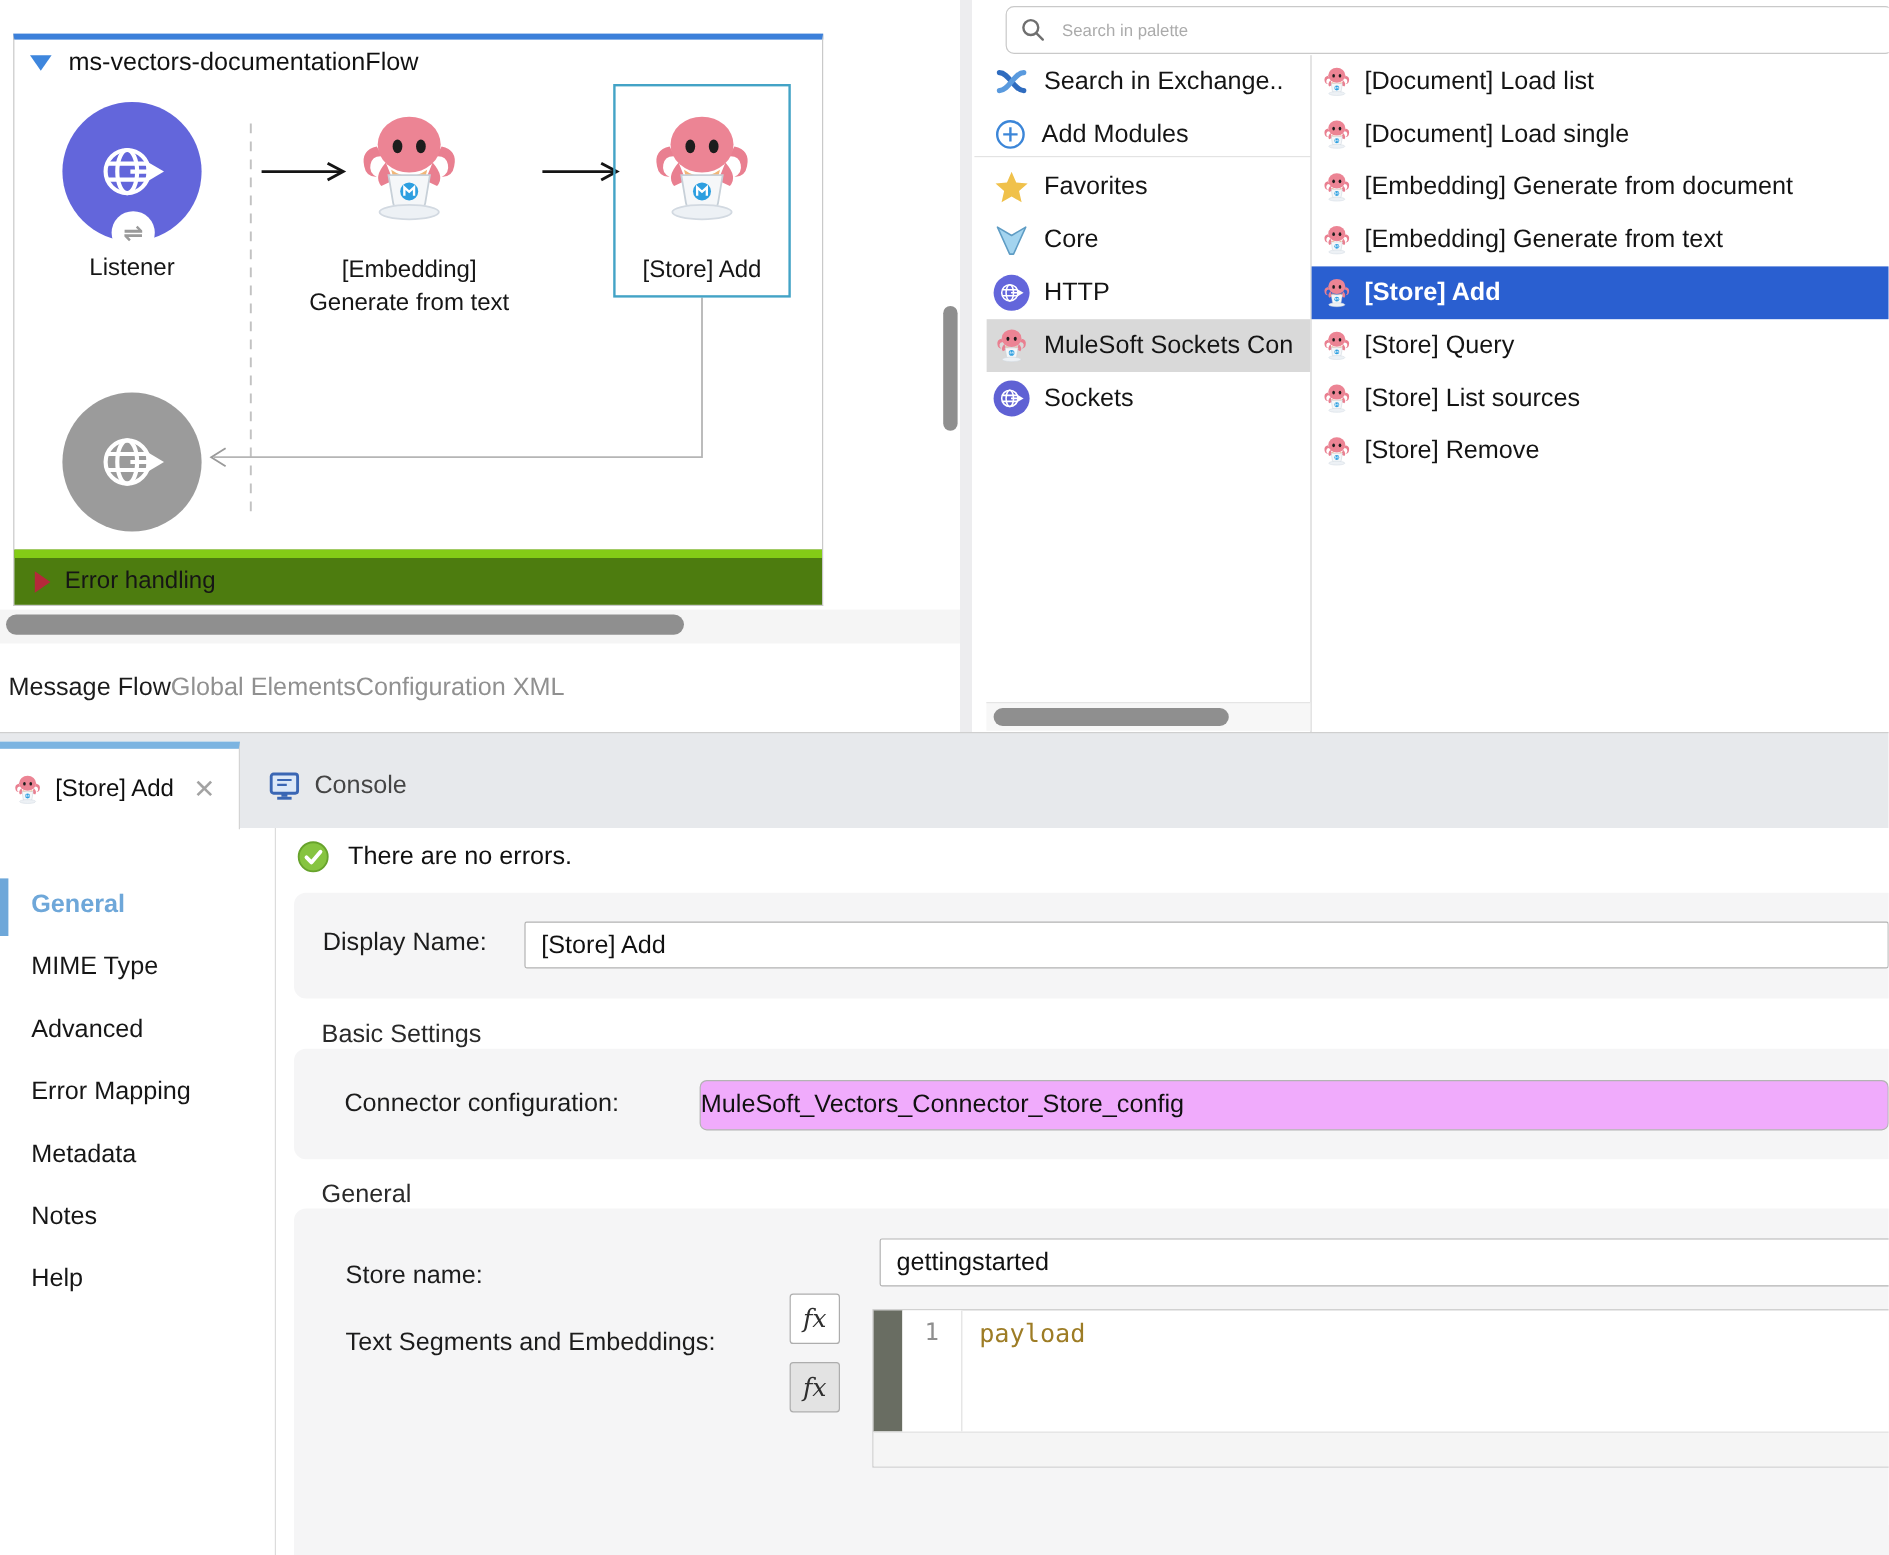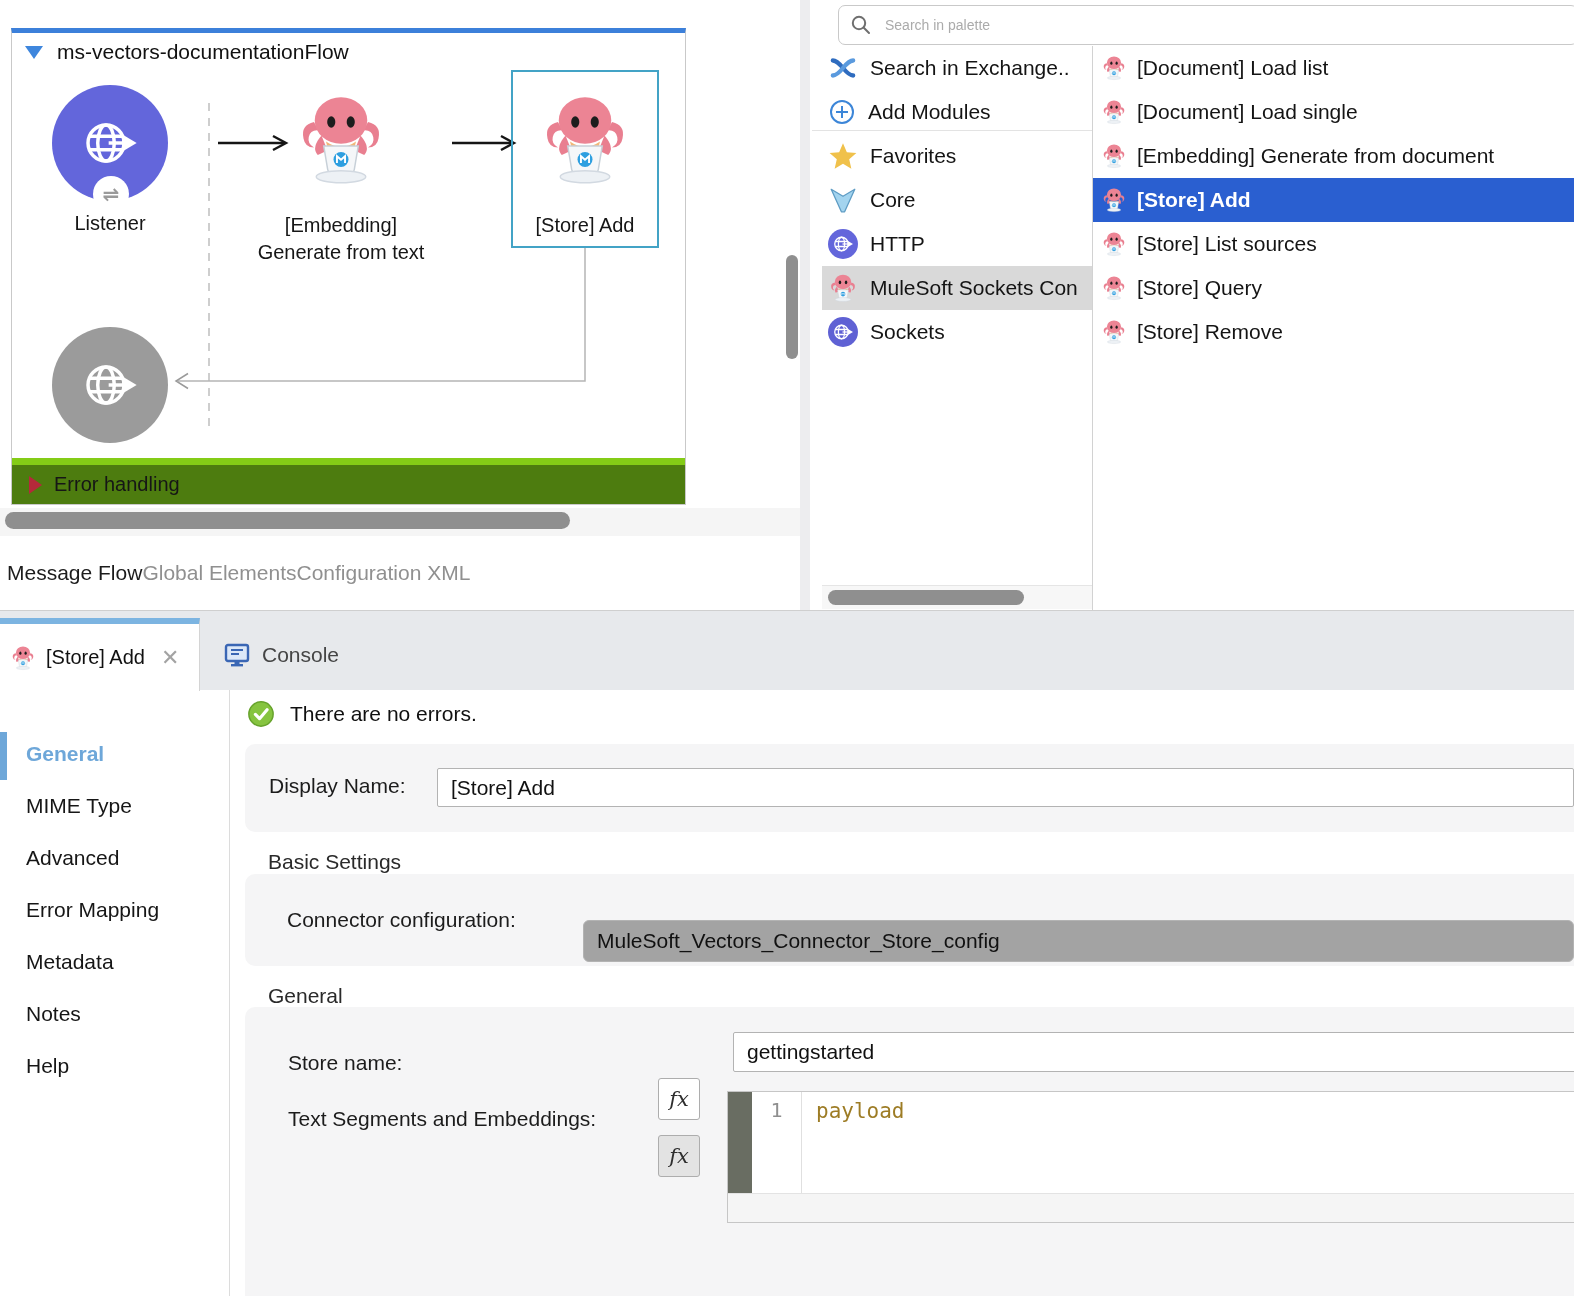--- a/index.html
+++ b/index.html
@@ -72,22 +72,22 @@
   .side-item{left:26px;font-size:21px;color:#161616;}
   .side-item.active{color:#6ea7d9;font-weight:700;}
   .side-indicator{left:0;top:732px;width:7px;height:48px;background:#6ea7d9;}
   .side-divider{left:229px;top:690px;width:1px;height:606px;background:#dcdcdc;}
 
   .panel{background:#f5f5f6;border-radius:10px;}
   .form-label{font-size:21px;color:#1c1c1c;}
   .section-head{font-size:21px;color:#2a2a2a;}
   .tfield{background:#fff;border:1px solid #b3b3b3;box-sizing:border-box;display:flex;align-items:center;
           padding-left:13px;font-size:21px;color:#111;border-radius:2px;}
-  .sfield{background:#a3a3a3;border:1px solid #b3b3b3;border-radius:6px;box-sizing:border-box;display:flex;
-          align-items:center;padding-left:13px;font-size:21px;color:#111;margin-top:20px;}
+  .sfield{background:#f0abfc;border:1px solid #b3b3b3;border-radius:6px;box-sizing:border-box;display:flex;
+          align-items:center;font-size:21px;color:#111;}
   .fx-btn{width:42px;height:42px;border:1px solid #adadad;background:#fff;box-sizing:border-box;
           display:flex;align-items:center;justify-content:center;border-radius:3px;
           font-family:"DejaVu Serif","Liberation Serif",serif;font-style:italic;font-size:21px;color:#2e2e2e;margin-top:44px;}
   .fx-btn.pressed{background:#e3e3e3;}
   .editor{left:727px;top:1091px;right:-4px;height:132px;border:1px solid #c6c6c6;box-sizing:border-box;background:#fff;}
   .ed-gutter{left:0;top:0;width:24px;height:101px;background:#696d62;}
   .ed-lnum{left:24px;top:0;width:50px;height:101px;background:#fff;border-right:1px solid #e0e0e0;box-sizing:border-box;
            display:flex;justify-content:center;padding-top:6px;font-family:"DejaVu Sans Mono",monospace;
            font-size:20px;color:#8f8f8f;}
   .ed-code{left:88px;top:7px;font-family:"DejaVu Sans Mono",monospace;font-size:21px;color:#9d7c25;}
@@ -293,37 +293,43 @@
             <use href="#octo"></use>
           </svg>
         <div class="item-label">[Document] Load single</div>
       </div>
       <div class="item-row">
         <svg width="26" height="26">
             <use href="#octo"></use>
           </svg>
         <div class="item-label">[Embedding] Generate from document</div>
       </div>
+      <div class="item-row">
+        <svg width="26" height="26">
+            <use href="#octo"></use>
+          </svg>
+        <div class="item-label">[Embedding] Generate from text</div>
+      </div>
       <div class="item-row selected">
         <svg width="26" height="26">
             <use href="#octo"></use>
           </svg>
         <div class="item-label">[Store] Add</div>
       </div>
       <div class="item-row">
         <svg width="26" height="26">
             <use href="#octo"></use>
           </svg>
+        <div class="item-label">[Store] Query</div>
+      </div>
+      <div class="item-row">
+        <svg width="26" height="26">
+            <use href="#octo"></use>
+          </svg>
         <div class="item-label">[Store] List sources</div>
-      </div>
-      <div class="item-row">
-        <svg width="26" height="26">
-            <use href="#octo"></use>
-          </svg>
-        <div class="item-label">[Store] Query</div>
       </div>
       <div class="item-row">
         <svg width="26" height="26">
             <use href="#octo"></use>
           </svg>
         <div class="item-label">[Store] Remove</div>
       </div>
     </div>
 
     <div class="abs pal-scroll-strip"></div>

